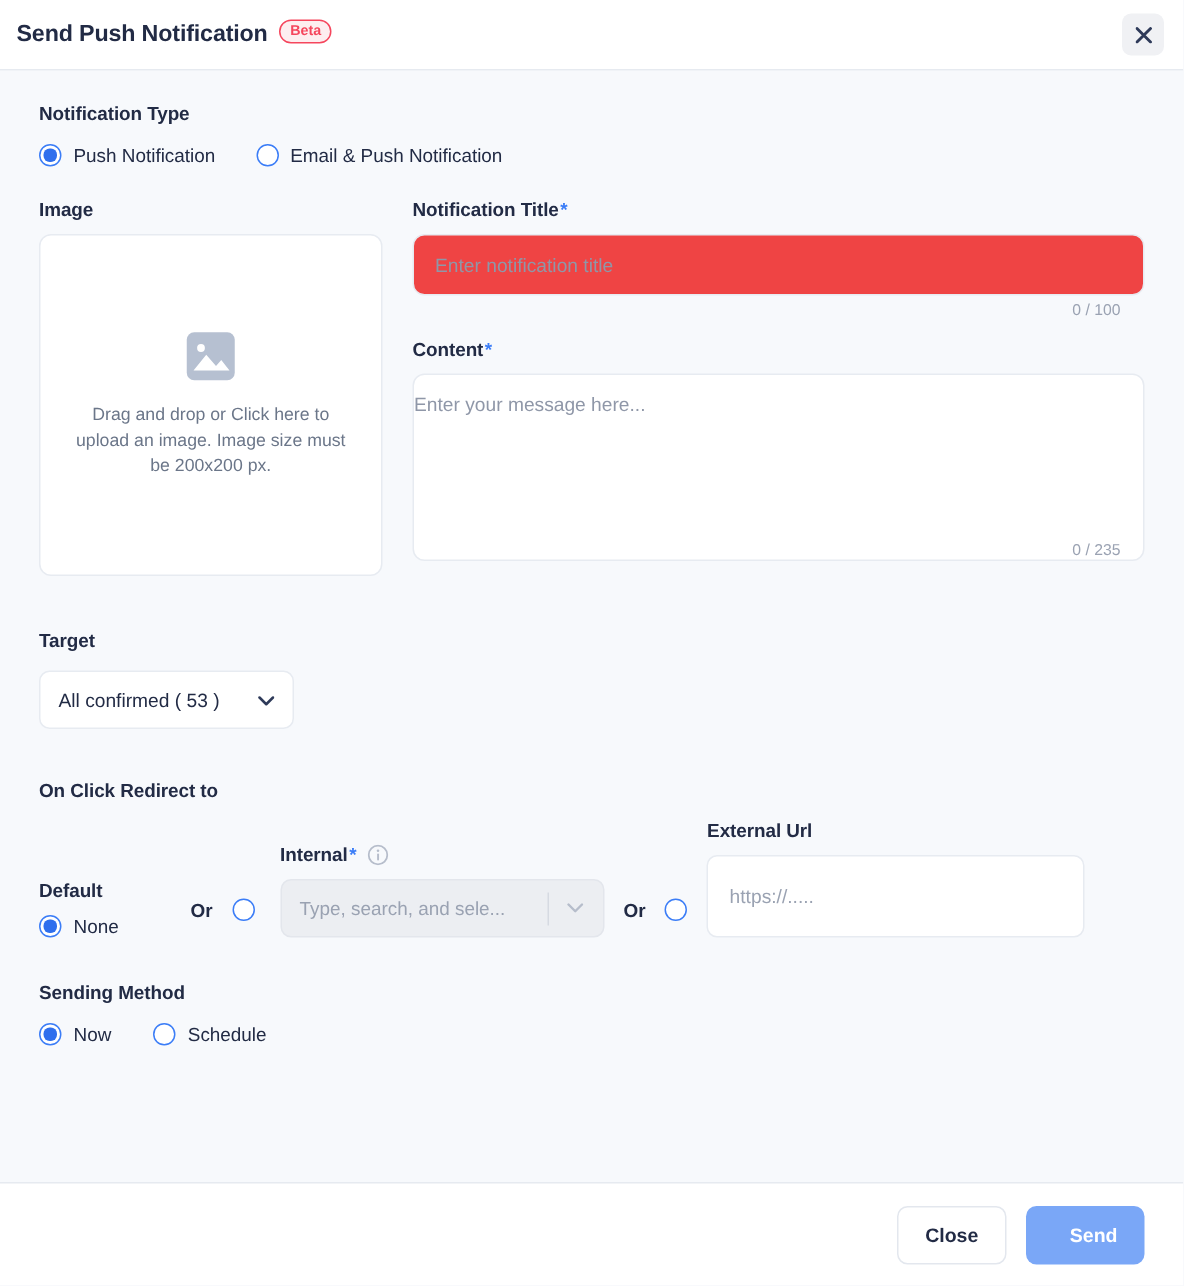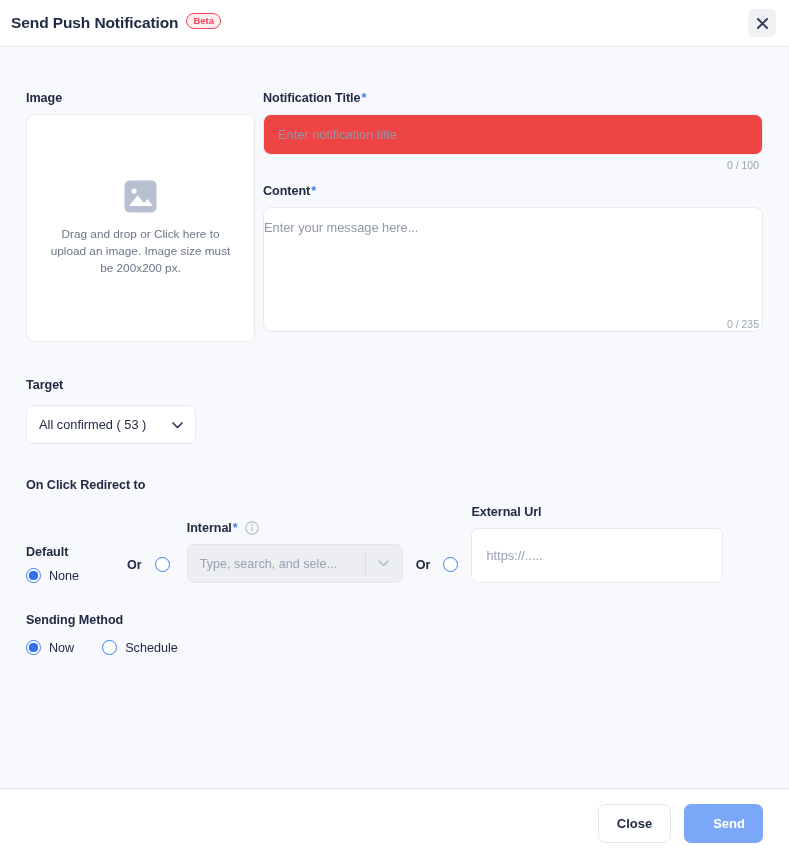--- a/index.html
+++ b/index.html
@@ -109,21 +109,21 @@
   .radio-label {
     font-size: 12.6px;
     color: #222b45;
     margin-left: 8px;
     white-space: nowrap;
   }
 
   
   .upper {
     display: flex;
-    gap: 8px;
+    gap: 20px;
     margin-top: 22px;
   }
   .col-left { width: 229px; flex: 0 0 229px; }
   .col-right { flex: 1 1 auto; }
 
   .dropzone {
     width: 229px; height: 228px;
     background: #ffffff;
     border: 1px solid #e7ebf1;
     border-radius: 8px;
@@ -163,21 +163,21 @@
     padding: 12px 0;
     font-size: 12.8px;
     color: #222b45;
     font-family: "Liberation Sans", sans-serif;
     outline: none;
     resize: none;
   }
   .textarea::placeholder { color: #8f97a8; }
   .counter {
     position: absolute;
-    right: 4px;
+    right: 16px;
     bottom: -16px;
     font-size: 10.5px;
     color: #9aa2b2;
   }
   .counter.inside { bottom: 6px; }
 
   
   .target-block { margin-top: 36px; }
   .select-wrap { position: relative; width: 170px; text-align: right; }
   .select-box {
@@ -296,20 +296,33 @@
       <span>
         <svg width="11" height="11" viewBox="0 0 11 11">
           <path d="M1 1 L10 10 M10 1 L1 10" stroke="#2e3a59" stroke-width="1.9" stroke-linecap="round"></path>
         </svg>
       </span>
     </button>
   </div>
 
   <div class="body">
 
+    <div>
+      <div class="section-label">Notification Type</div>
+      <div class="radio-row">
+        <label class="radio-opt">
+          <span class="radio checked"></span>
+          <span class="radio-label">Push Notification</span>
+        </label>
+        <label class="radio-opt" style="margin-left:27px">
+          <span class="radio"></span>
+          <span class="radio-label">Email &amp; Push Notification</span>
+        </label>
+      </div>
+    </div>
 
     <div class="upper">
 
       <div class="col-left">
         <div class="field-label">
           <span>Image</span>
         </div>
         <div class="dropzone">
           <span class="dz-icon">
             <svg width="33" height="33" viewBox="0 0 33 33">

